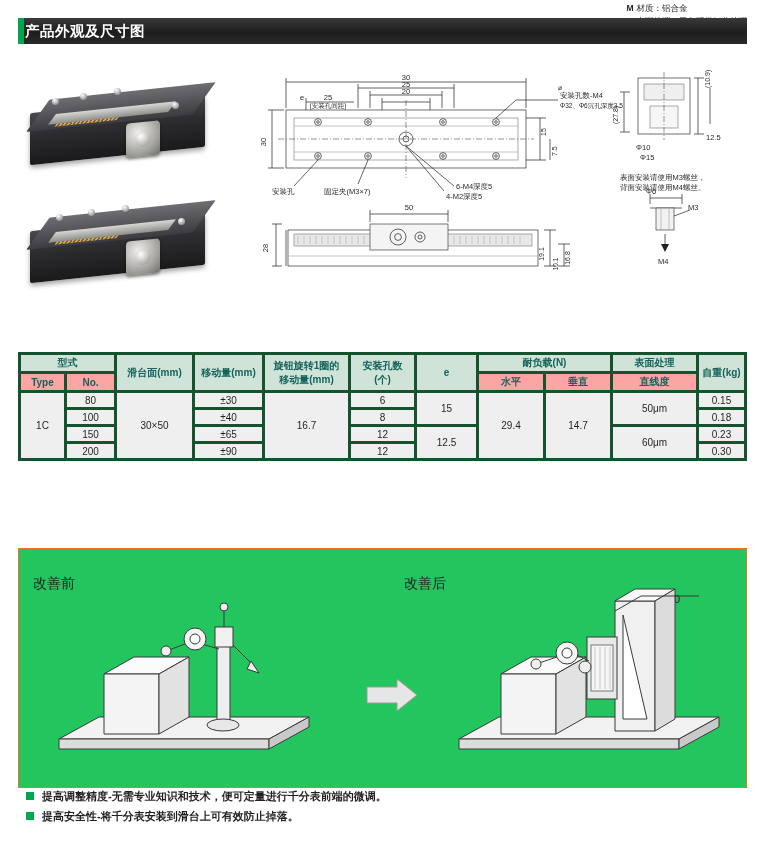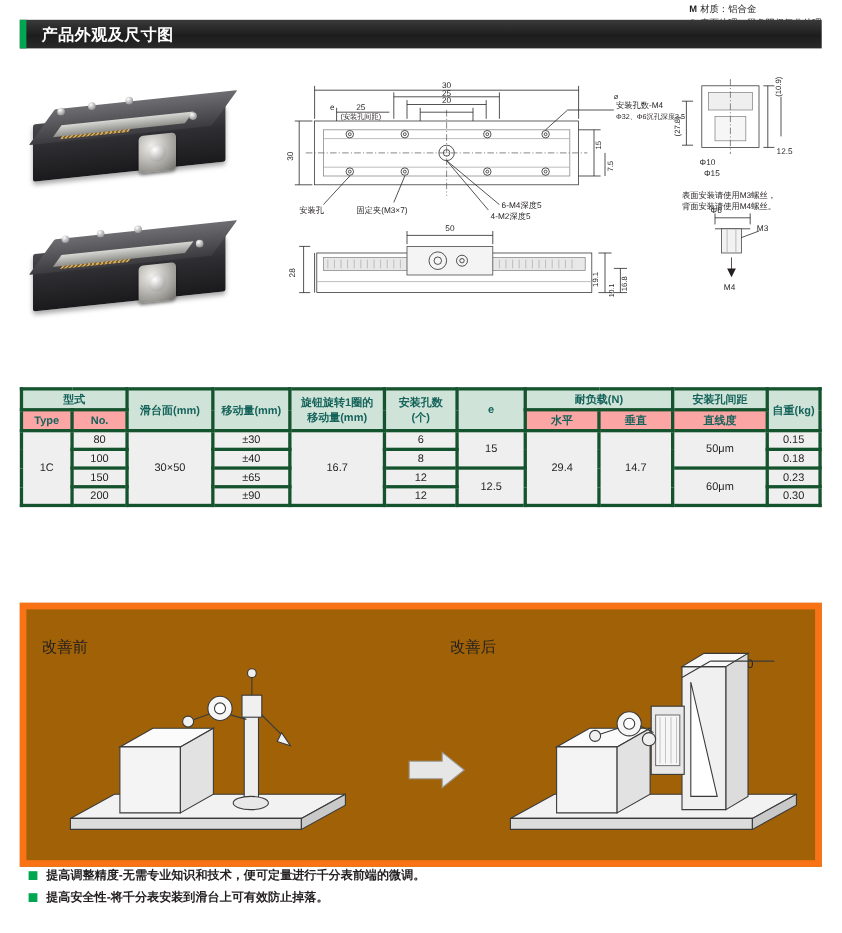--- a/index.html
+++ b/index.html
@@ -17,21 +17,21 @@
     position: absolute;
     left: 18px; width: 729px; height: 26px;
     background: linear-gradient(to bottom, #3a3a3a 0%, #1d1d1d 55%, #2a2a2a 100%);
     display: flex; align-items: center;
   }
   .sec-bar .accent {
     width: 6px; height: 26px; background: #00a650; flex: 0 0 6px;
   }
   .sec-bar .title {
     color: #ffffff; font-size: 14.5px; font-weight: bold;
-    padding-left: 14px; letter-spacing: .5px;
+    padding-left: 1px; letter-spacing: .5px;
   }
 
   
   .matnotes {
     position: absolute; right: 18px; top: 2px;
     font-size: 8.5px; color: #231f20; line-height: 13px; text-align: left;
   }
   .matnotes .row { display: flex; align-items: baseline; }
   .matnotes .k { font-weight: bold; width: 10px; flex: 0 0 10px; }
 
@@ -95,21 +95,21 @@
     font-size: 10px;
   }
   .spec thead th.t2 { background: #fca5a5; }
   .spec tbody td {
     background: #efefef; height: 17px; color: #231f20;
   }
 
   
   .par-box {
     position: absolute; left: 18px; top: 548px; width: 729px; height: 240px;
-    border: 6px solid #f97316; background: #a16207;
+    border: 1px solid #f97316; background: #22c55e;
   }
   .par-label {
     position: absolute; font-size: 14px; color: #231f20;
   }
   .bullets { position: absolute; left: 26px; top: 786px; font-size: 11px; line-height: 20px; }
   .bullets .row { display: flex; align-items: center; font-weight: bold; }
   .bullets .sq {
     width: 8px; height: 8px; background: #00a650; margin-right: 8px; flex: 0 0 8px;
   }
 </style>
@@ -343,21 +343,21 @@
         <th rowspan="2" style="width:86px">
           <div>旋钮旋转1圈的</div>
           <div>移动量(mm)</div>
         </th>
         <th rowspan="2" style="width:66px">
           <div>安装孔数</div>
           <div>(个)</div>
         </th>
         <th rowspan="2" style="width:62px">e</th>
         <th colspan="2" style="width:120px">耐负载(N)</th>
-        <th style="width:86px">安装孔间距</th>
+        <th style="width:86px">表面处理</th>
         <th rowspan="2" style="width:48px">自重(kg)</th>
       </tr>
       <tr>
         <th class="t2" style="width:46px">Type</th>
         <th class="t2" style="width:50px">No.</th>
         <th class="t2">水平</th>
         <th class="t2">垂直</th>
         <th class="t2">直线度</th>
       </tr>
     </thead>

